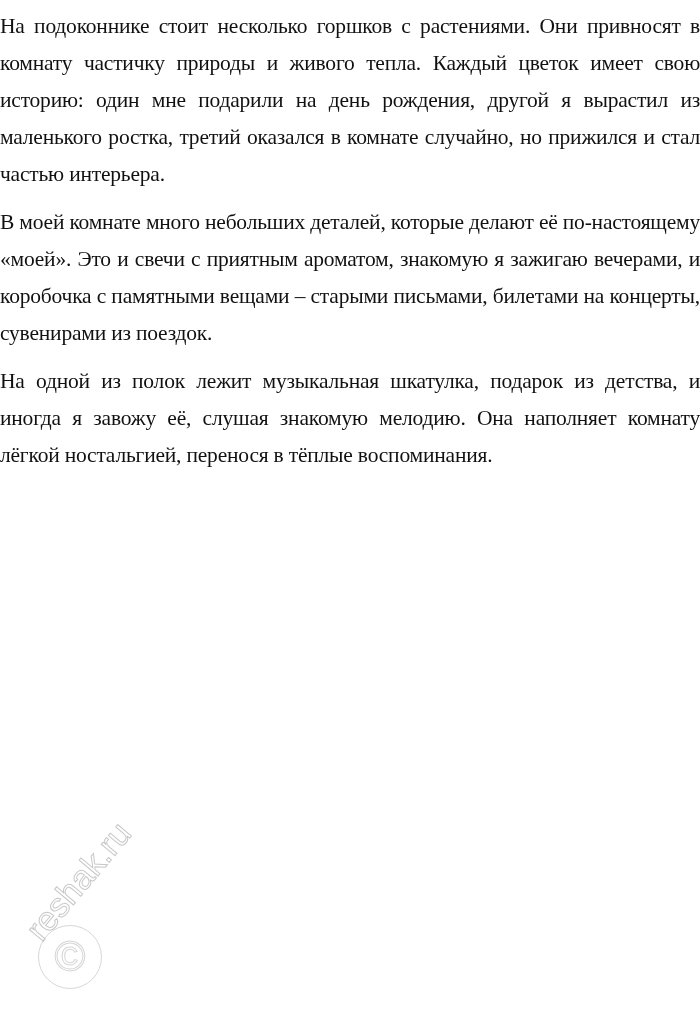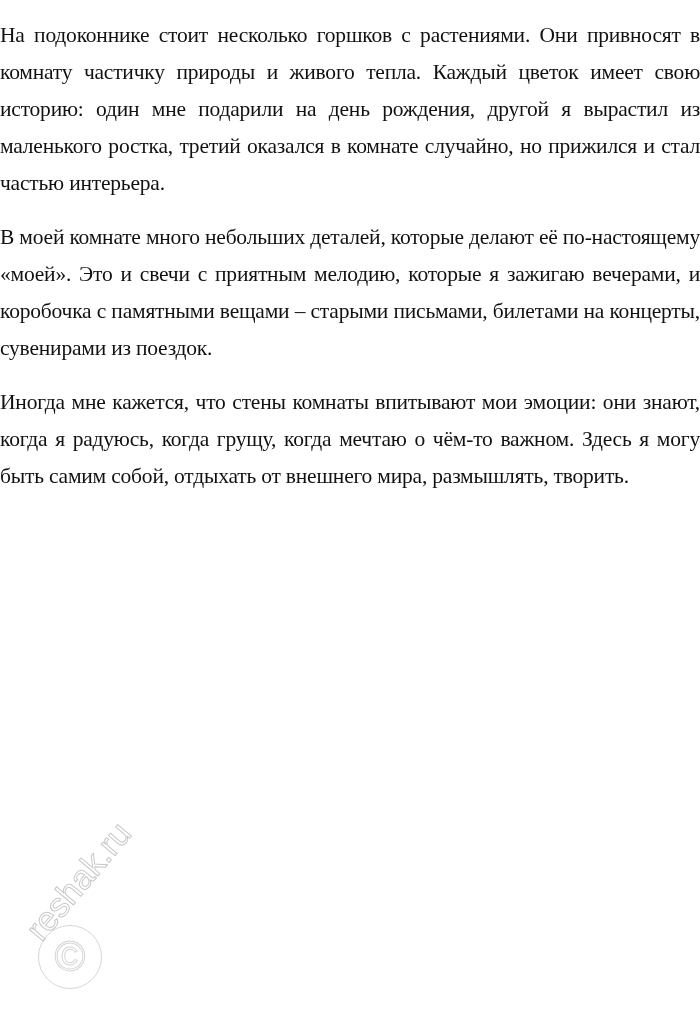--- a/index.html
+++ b/index.html
@@ -11,21 +11,21 @@
     font-family: "Liberation Serif", "DejaVu Serif", serif;
     color: #111111;
   }
   .doc {
     position: absolute;
     left: 0;
     top: 0;
     width: 700px;
   }
   .para {
-    margin: 17px 0 11px 0;
+    margin: 8px 0 11px 0;
     font-size: 21.5px;
     line-height: 37px;
     text-align: justify;
     text-align-last: left;
     letter-spacing: -0.2px;
   }
   .watermark {
     position: absolute;
     left: 10px;
     top: 885px;
@@ -60,20 +60,20 @@
     text-align: center;
     color: transparent;
     -webkit-text-stroke: 1px #b5b5b5;
   }
 </style>
 </head>
 <body>
 
 <div class="doc">
   <p class="para">На подоконнике стоит несколько горшков с растениями. Они привносят в комнату частичку природы и живого тепла. Каждый цветок имеет свою историю: один мне подарили на день рождения, другой я вырастил из маленького ростка, третий оказался в комнате случайно, но прижился и стал частью интерьера.</p>
-  <p class="para">В моей комнате много небольших деталей, которые делают её по-настоящему «моей». Это и свечи с приятным мелодию, которые я зажигаю вечерами, и коробочка с памятными вещами – старыми письмами, билетами на концерты, сувенирами из поездок.</p>
-  <p class="para">Иногда мне кажется, что стены комнаты впитывают мои эмоции: они знают, когда я радуюсь, когда грущу, когда мечтаю о чём-то важном. Здесь я могу быть самим собой, отдыхать от внешнего мира, размышлять, творить.</p>
+  <p class="para">В моей комнате много небольших деталей, которые делают её по-настоящему «моей». Это и свечи с приятным ароматом, знакомую я зажигаю вечерами, и коробочка с памятными вещами – старыми письмами, билетами на концерты, сувенирами из поездок.</p>
+  <p class="para">На одной из полок лежит музыкальная шкатулка, подарок из детства, и иногда я завожу её, слушая знакомую мелодию. Она наполняет комнату лёгкой ностальгией, перенося в тёплые воспоминания.</p>
 </div>
 
 <div class="watermark">
   <div class="wm-copy">©</div>
   <div class="wm-text">reshak.ru</div>
 </div>
 
 </body></html>

